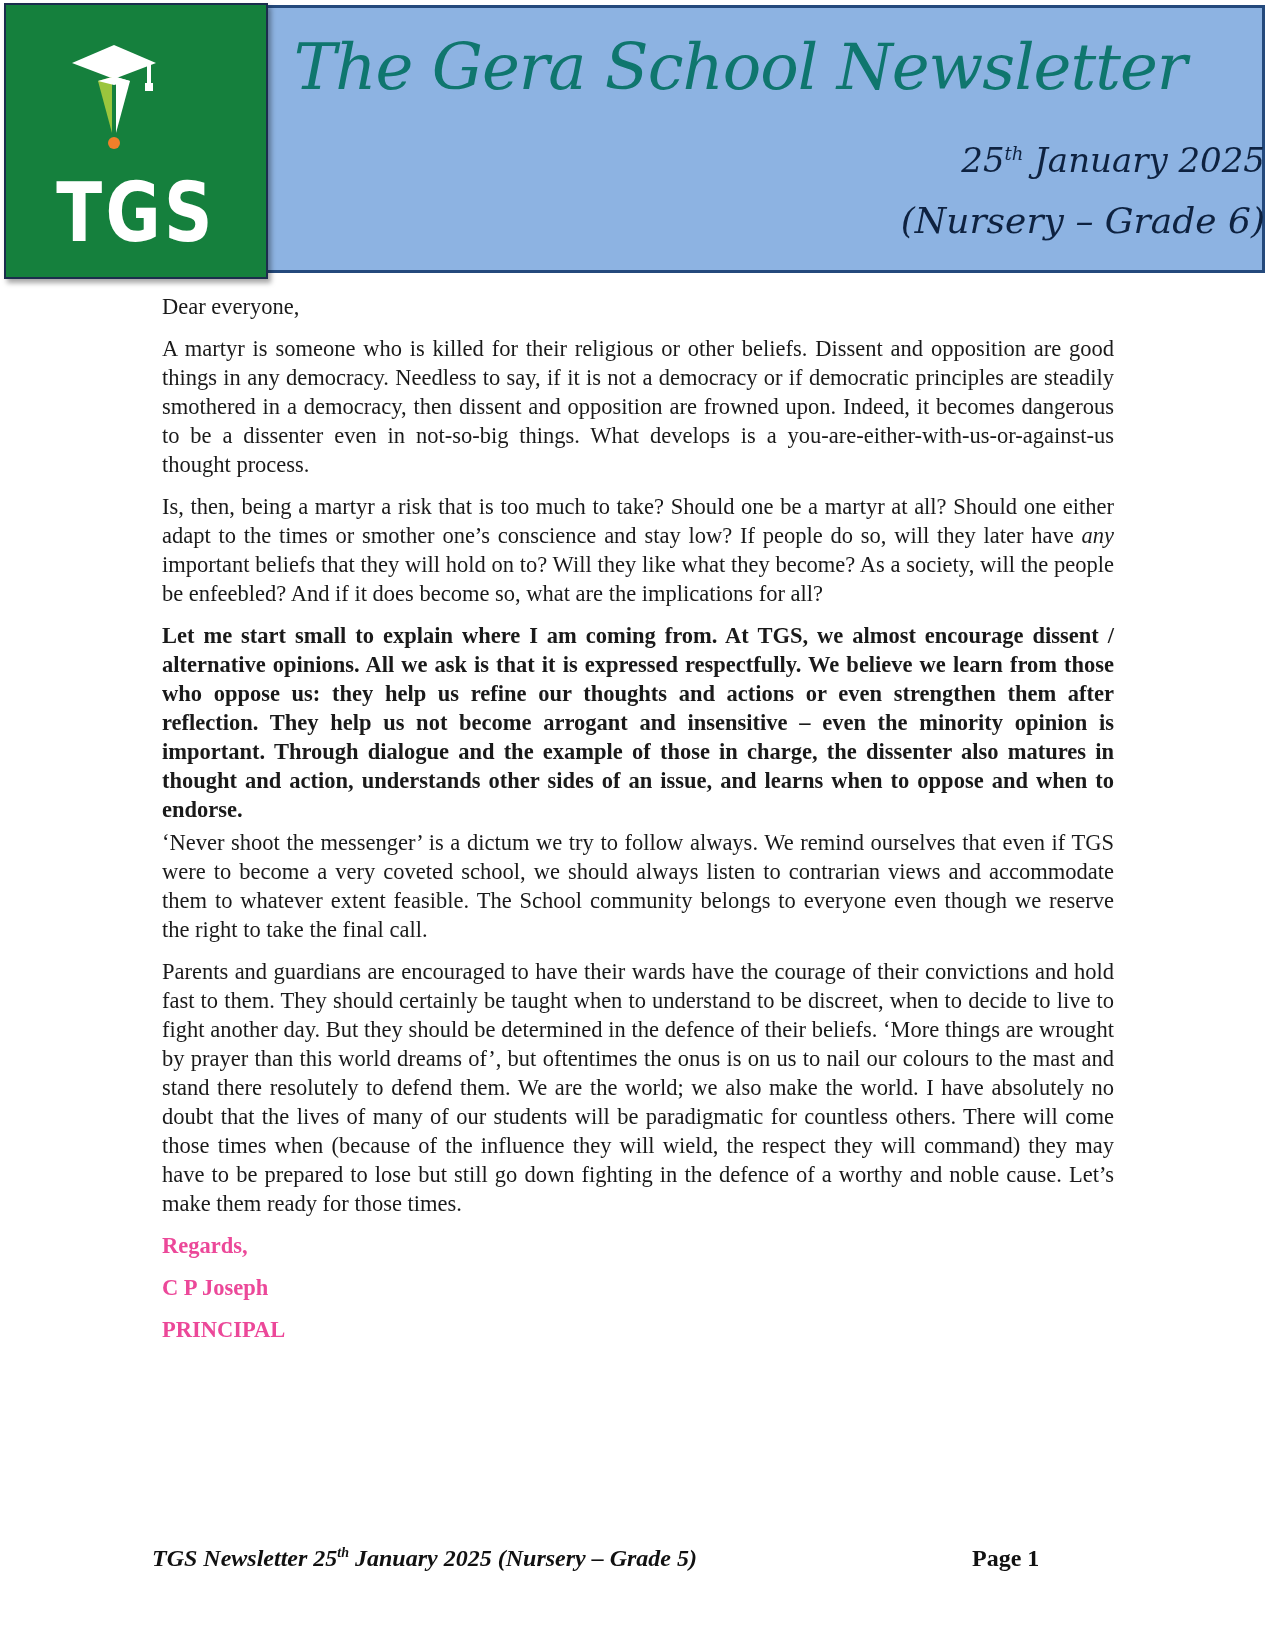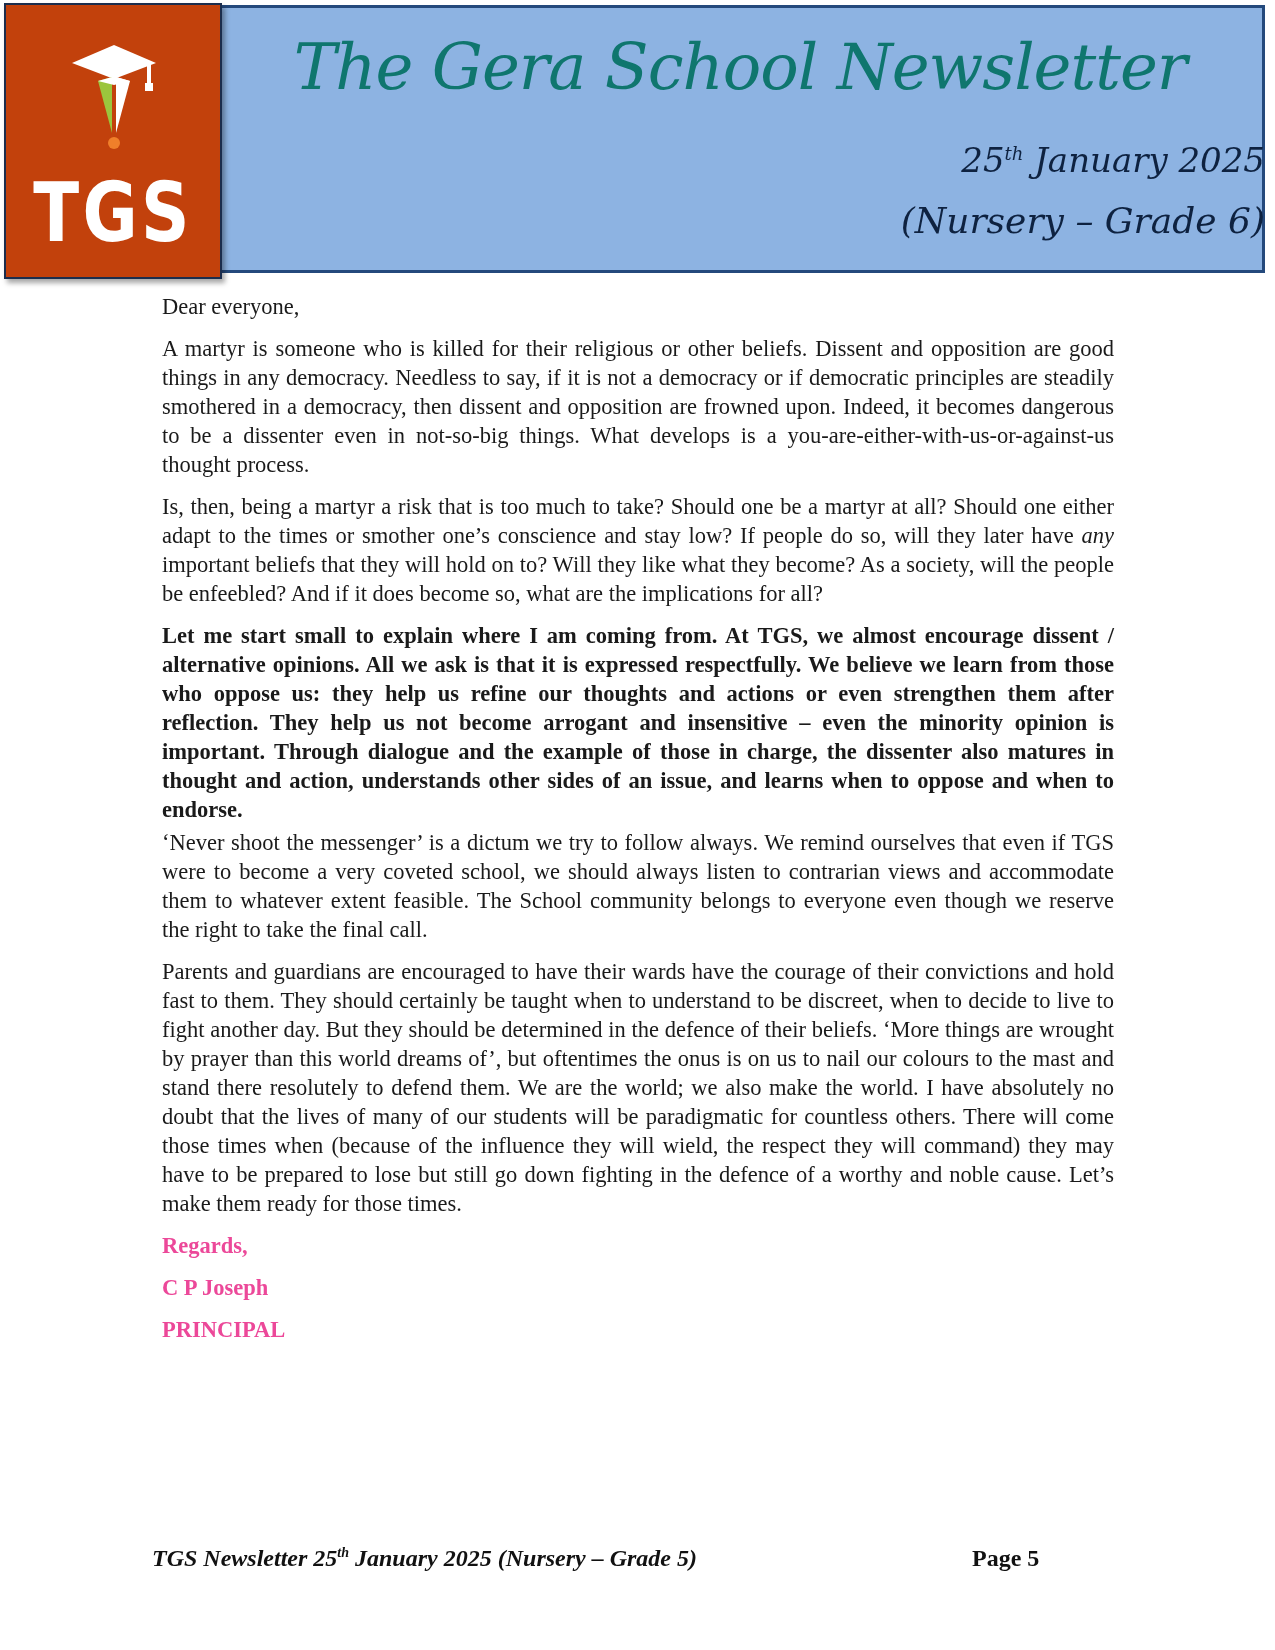--- a/index.html
+++ b/index.html
@@ -7,22 +7,22 @@
       width: 1275px; height: 1650px; position: relative; overflow: hidden;
       font-family: "DejaVu Serif", "Liberation Serif", serif;
       color: #1a1a1a;
     }
     
     .banner {
       position: absolute; left: 215px; top: 5px; width: 1050px; height: 268px;
       background: #8db3e2; border: 3px solid #24497c; box-sizing: border-box;
     }
     .logo {
-      position: absolute; left: 4px; top: 3px; width: 218px; height: 276px;
-      background: #c2410c; border: 2px solid #1b2d4d; box-sizing: border-box;
+      position: absolute; left: 4px; top: 3px; width: 264px; height: 276px;
+      background: #15803d; border: 2px solid #1b2d4d; box-sizing: border-box;
       box-shadow: 3px 4px 5px rgba(0,0,0,0.35); z-index: 2;
     }
     .logo svg { position: absolute; left: 58px; top: 32px; }
     .logo-text {
       position: absolute; left: 0; right: 0; top: 160px; text-align: center;
       font-family: "DejaVu Sans", "Liberation Sans", sans-serif; font-weight: bold;
       font-size: 82px; color: #ffffff; letter-spacing: 4px;
       transform: scaleX(0.82); transform-origin: center;
     }
     .title {
@@ -97,14 +97,14 @@
   <p class="tight">Let me start small to explain where I am coming from. At TGS, we almost encourage dissent / alternative opinions. All we ask is that it is expressed respectfully. We believe we learn from those who oppose us: they help us refine our thoughts and actions or even strengthen them after reflection. They help us not become arrogant and insensitive – even the minority opinion is important. Through dialogue and the example of those in charge, the dissenter also matures in thought and action, understands other sides of an issue,  and learns when to oppose and when to endorse.</p>
   <p>‘Never shoot the messenger’ is a dictum we try to follow always. We remind ourselves that even if TGS were to become a very coveted school, we should always listen to contrarian views and accommodate them to whatever extent feasible. The School community belongs to everyone even though we reserve the right to take the final call.</p>
   <p>Parents and guardians are encouraged to have their wards have the courage of their convictions and hold fast to them. They should certainly be taught when to understand to be discreet, when to decide to live to fight another day. But they should be determined in the defence of their beliefs. ‘More things are wrought by prayer than this world dreams of’, but oftentimes the onus is on us to nail our colours to the mast and stand there resolutely to defend them. We are the world; we also make the world. I have absolutely no doubt that the lives of many of our students will be paradigmatic for countless others. There will come those times when (because of the influence they will wield, the respect they will command) they may have to be prepared to lose but still go down fighting in the defence of a worthy and noble cause. Let’s make them ready for those times.</p>
   <p class="sig">Regards,</p>
   <p class="sig">C P Joseph</p>
   <p class="sig">PRINCIPAL</p>
 </div>
 
 <div class="footer">
   <span class="ftitle"><span>TGS Newsletter 25</span><sup>th</sup><span> January 2025 (Nursery – Grade 5)</span></span>
-  <span class="fpage">Page 5</span>
+  <span class="fpage">Page 1</span>
 </div>
 
 </body></html>

